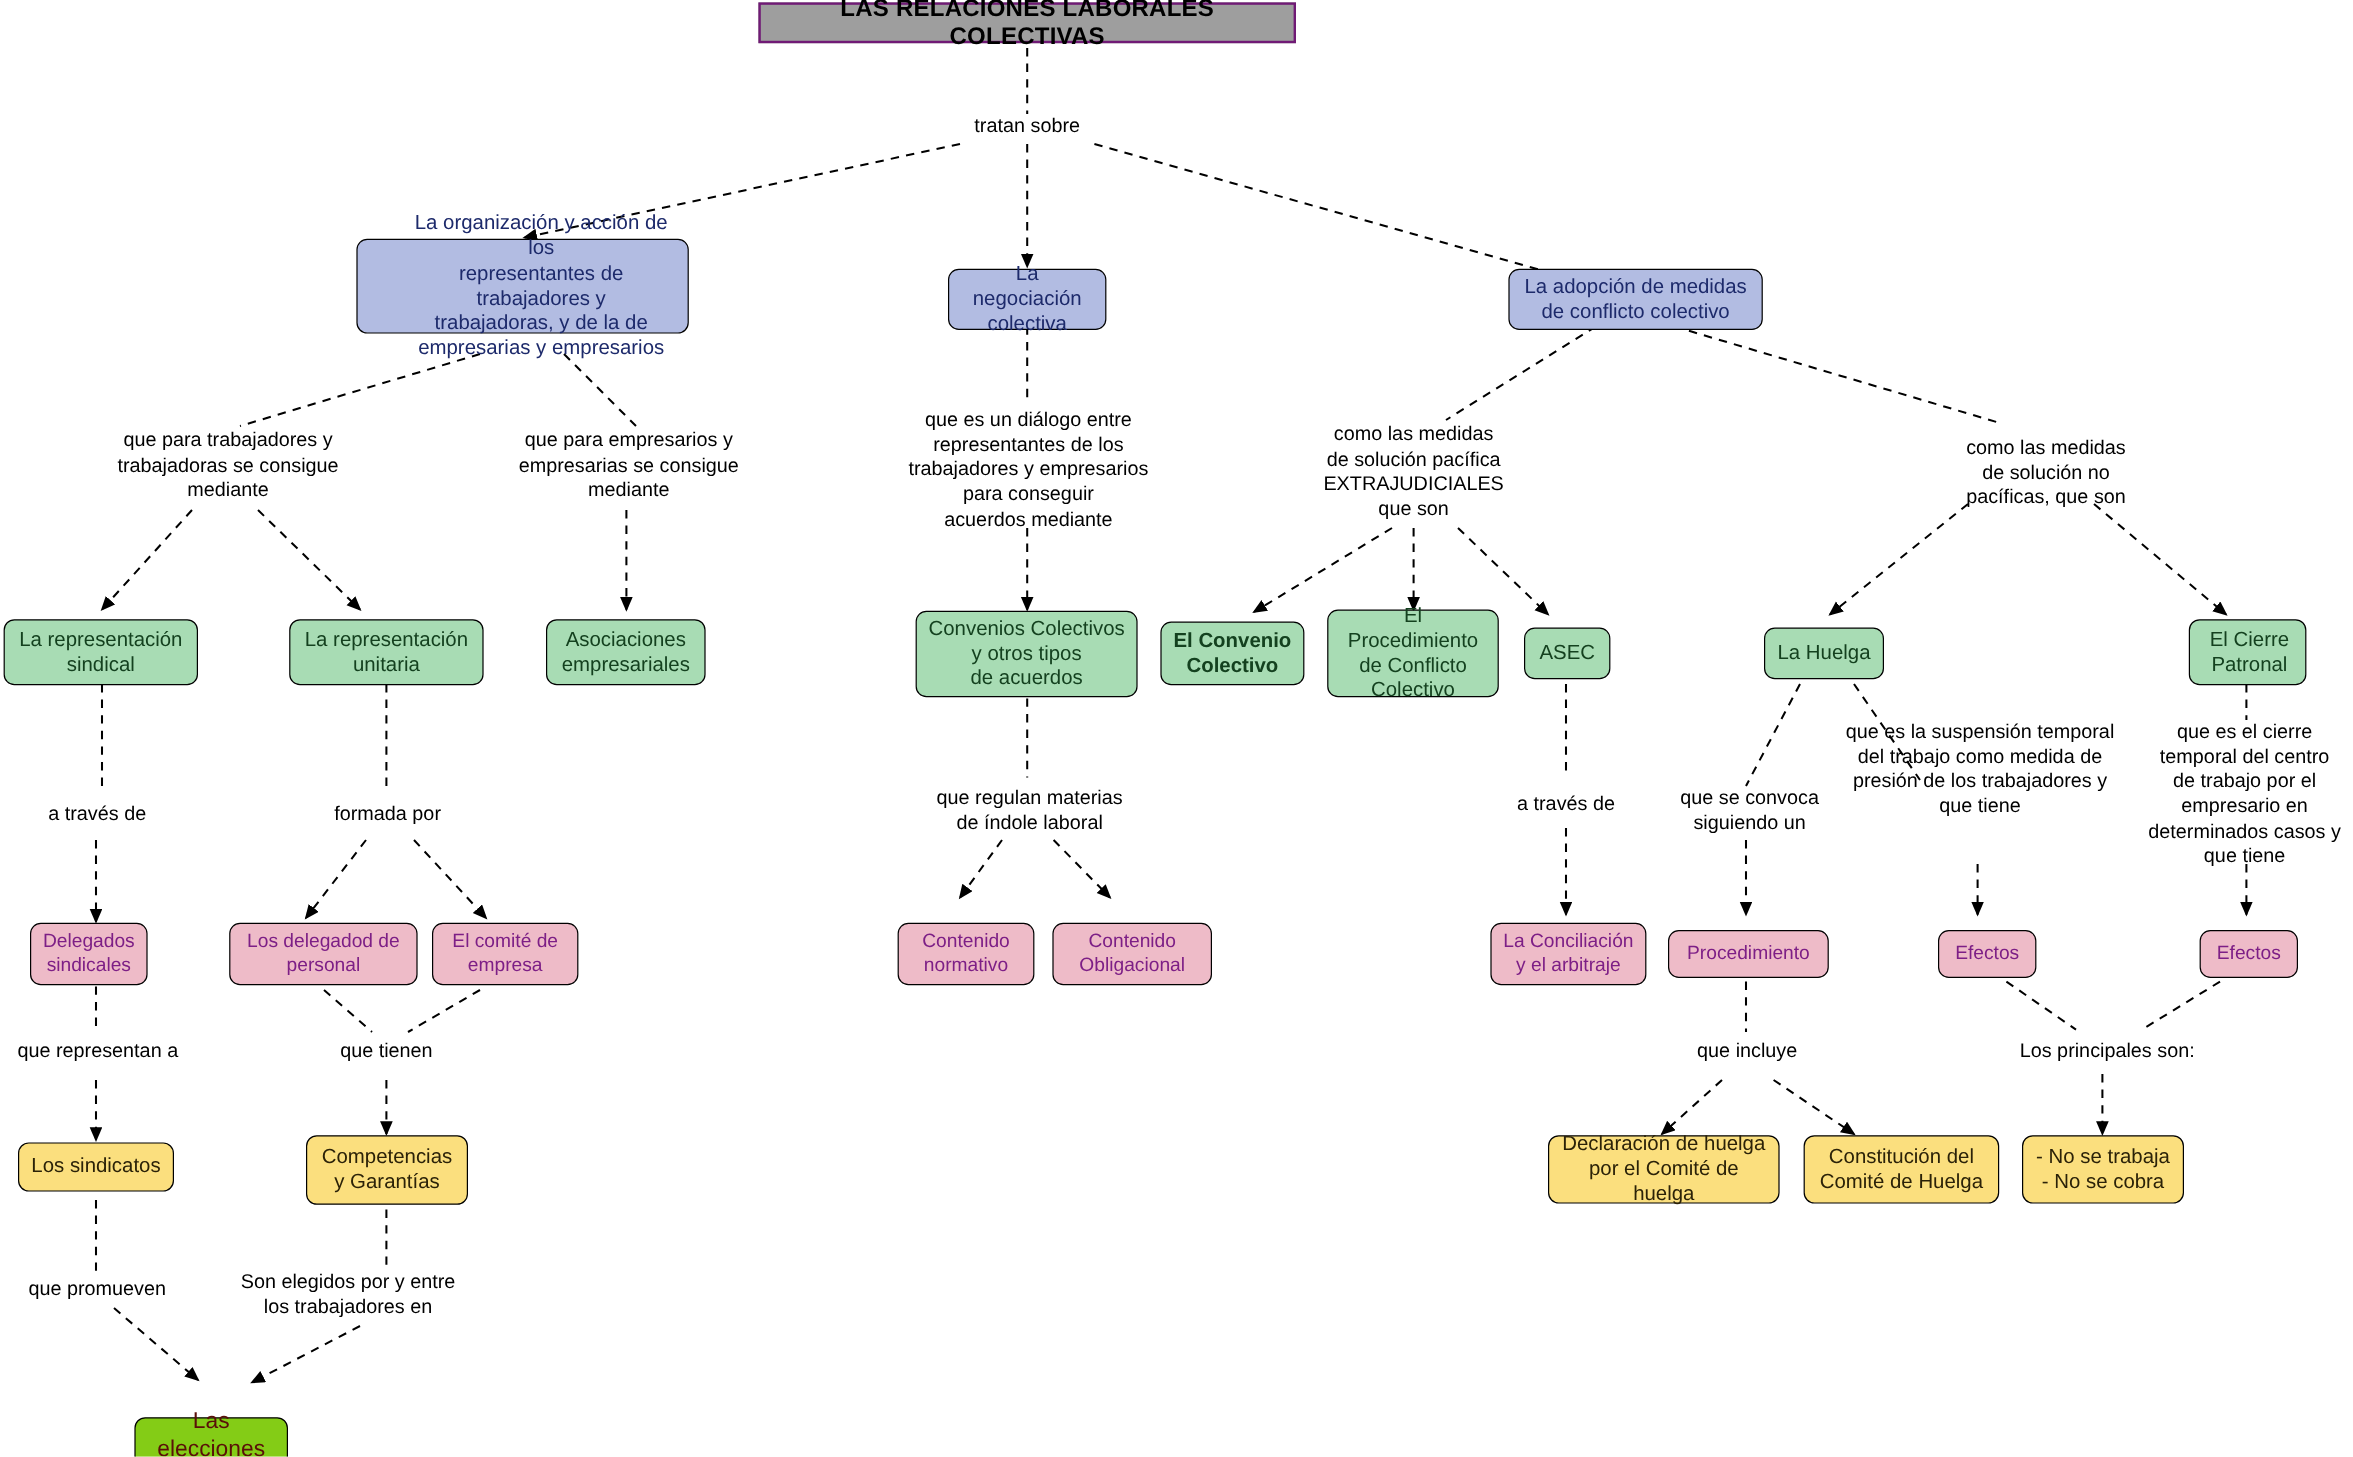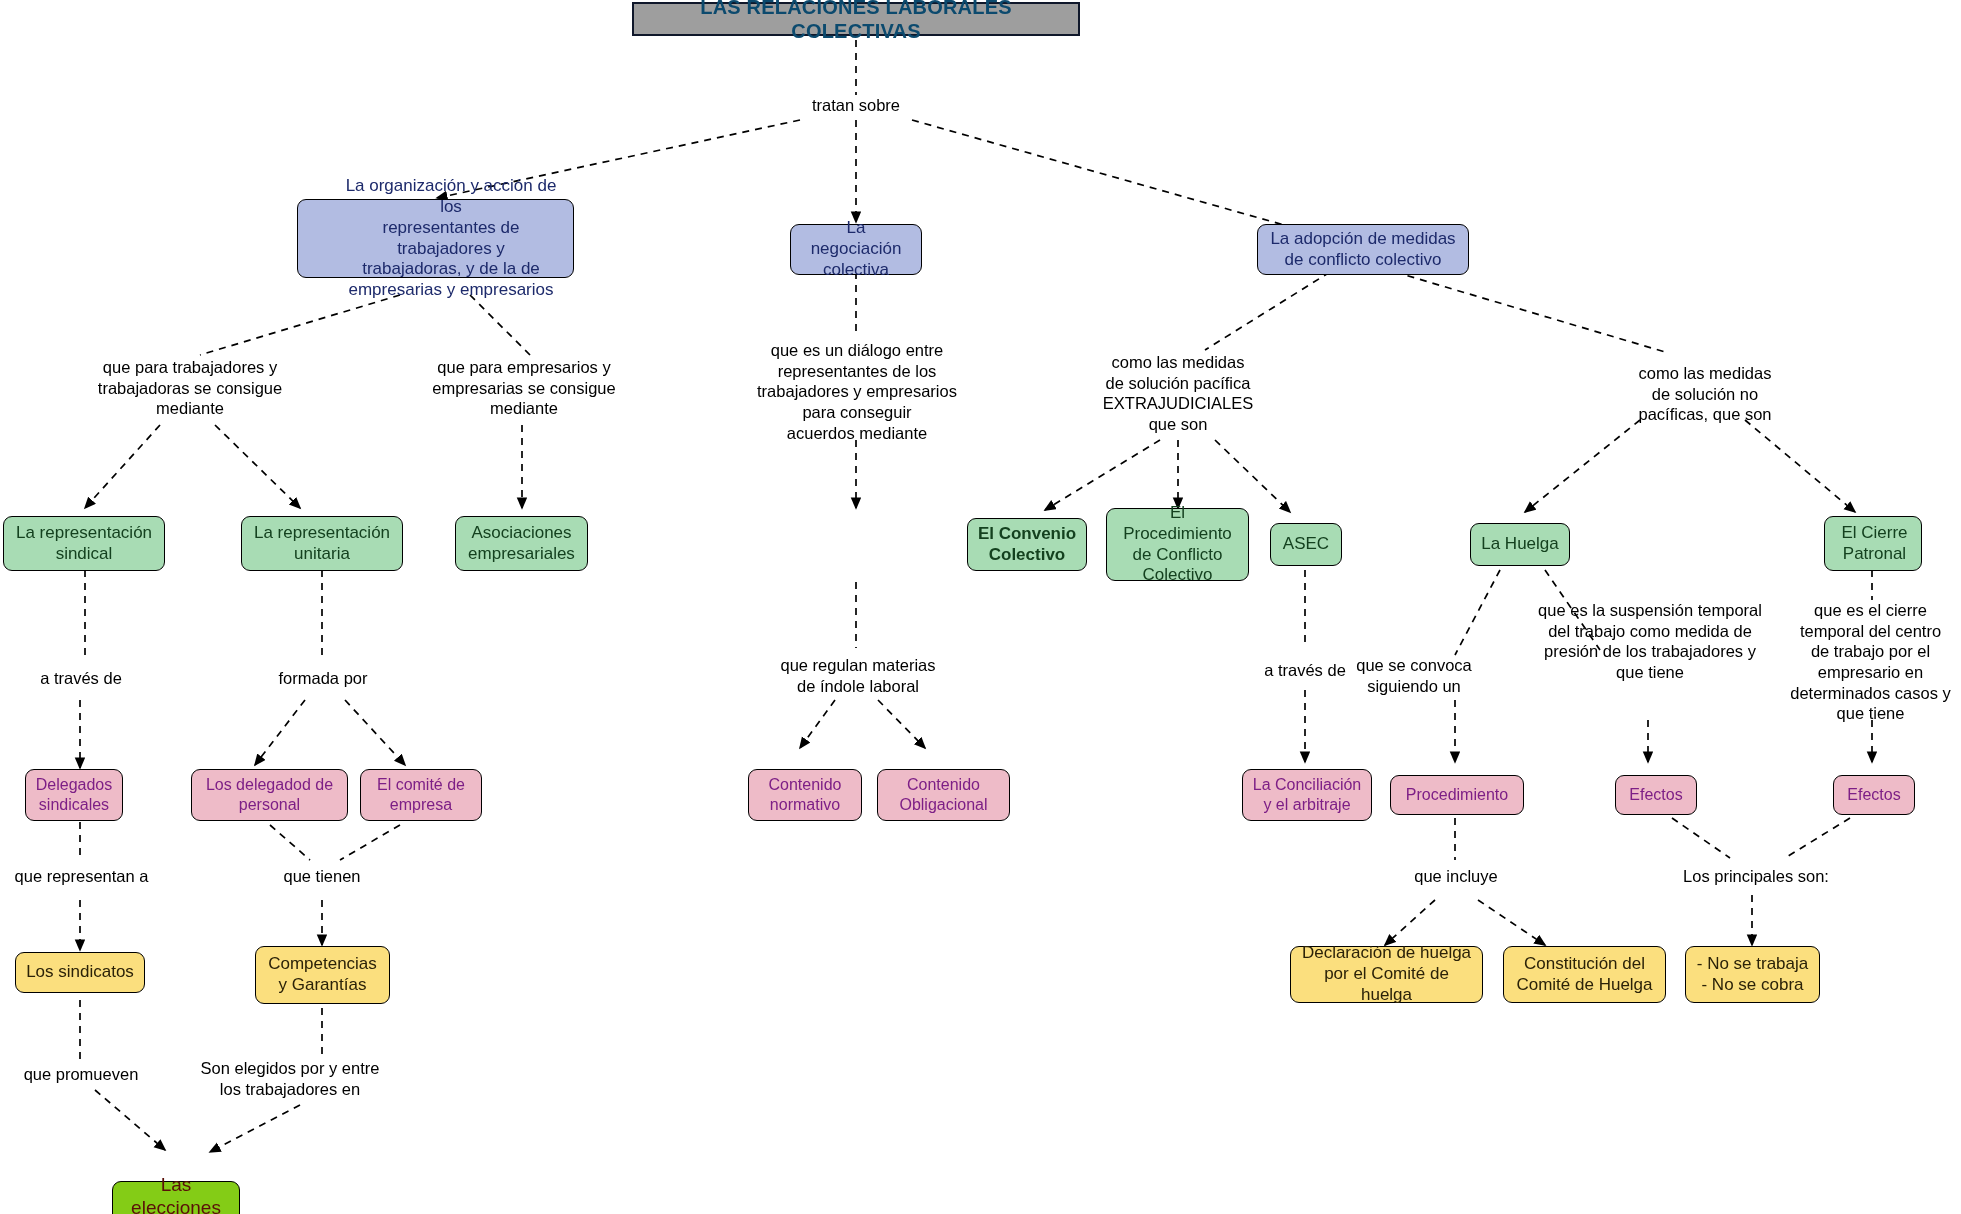--- a/index.html
+++ b/index.html
@@ -29,23 +29,23 @@
     text-align: center;
     line-height: 1.22;
     white-space: pre-line;
     border: 1.6px solid #000;
     border-radius: 9px;
     padding: 5px 9px;
     z-index: 3;
   }
   .node.title {
     border-radius: 0;
-    border: 2px solid #0f172a;
+    border: 2px solid #701a75;
     background: #9e9e9e;
-    color: #0c4a6e;
+    color: #000000;
     font-weight: bold;
     font-size: 20px;
     letter-spacing: .2px;
   }
   .node.blue {
     background: #b2bce2;
     color: #1d2a6b;
     font-size: 17px;
     border-color: #000;
   }
@@ -181,20 +181,23 @@
 
   <div class="node green" style="left:3px; top:516px; width:162px; height:55px;">La representación
 sindical</div>
 
   <div class="node green" style="left:241px; top:516px; width:162px; height:55px;">La representación
 unitaria</div>
 
   <div class="node green" style="left:455px; top:516px; width:133px; height:55px;">Asociaciones
 empresariales</div>
 
+  <div class="node green" style="left:763px; top:509px; width:185px; height:72px;">Convenios Colectivos
+y otros tipos
+de acuerdos</div>
 
   <div class="node green" style="left:967px; top:518px; width:120px; height:53px;font-weight:bold;">El Convenio
 Colectivo</div>
 
   <div class="node green" style="left:1106px; top:508px; width:143px; height:73px;">El Procedimiento
 de Conflicto
 Colectivo</div>
 
   <div class="node green" style="left:1270px; top:523px; width:72px; height:43px;">ASEC</div>
 
@@ -271,21 +274,21 @@
 
   <div class="lbl" style="left:15px; top:668px; width:132px;">a través de</div>
 
   <div class="lbl" style="left:258px; top:668px; width:130px;">formada por</div>
 
   <div class="lbl" style="left:760px; top:655px; width:196px;">que regulan materias
 de índole laboral</div>
 
   <div class="lbl" style="left:1240px; top:660px; width:130px;">a través de</div>
 
-  <div class="lbl" style="left:1339px; top:655px; width:150px;">que se convoca
+  <div class="lbl" style="left:1383px; top:655px; width:150px;">que se convoca
 siguiendo un</div>
 
   <div class="lbl" style="left:1525px; top:600px; width:250px;">que es la suspensión temporal
 del trabajo como medida de
 presión de los trabajadores y
 que tiene</div>
 
   <div class="lbl" style="left:1778px; top:600px; width:185px;">que es el cierre
 temporal del centro
 de trabajo por el

